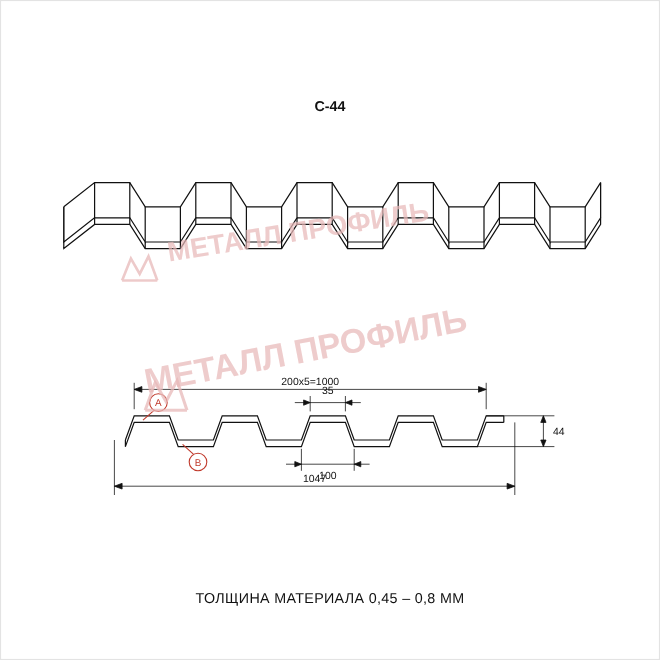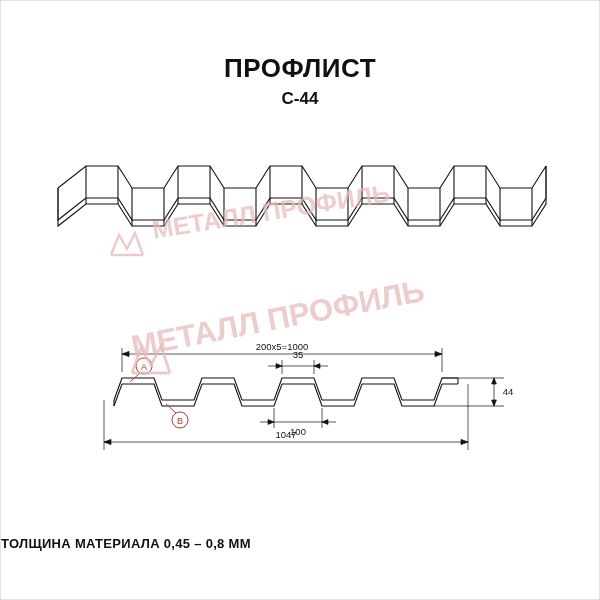--- a/index.html
+++ b/index.html
@@ -31,21 +31,21 @@
     font-weight: bold;
     letter-spacing: 0.5px;
     color: #111111;
   }
   .subtitle {
     position: absolute;
     top: 88px;
     left: 0;
     right: 0;
     text-align: center;
-    font-size: 17px;
+    font-size: 13px;
     font-weight: bold;
     color: #111111;
   }
   .iso-wrap {
     position: absolute;
     top: 145px;
     left: 45px;
     width: 510px;
     height: 120px;
   }
@@ -55,23 +55,23 @@
     left: 95px;
     width: 420px;
     height: 125px;
     margin-top: 12px;
   }
   .footer {
     position: absolute;
     bottom: 48px;
     left: 0;
     right: 0;
-    text-align: left;
+    text-align: center;
     font-size: 13px;
-    font-weight: bold;
+    font-weight: normal;
     letter-spacing: 0.3px;
     color: #111111;
   }
   .wm {
     position: absolute;
     color: #e8b9b9;
     opacity: 0.72;
     font-weight: bold;
     white-space: nowrap;
     pointer-events: none;
@@ -101,21 +101,20 @@
   .dim { fill: none; stroke: #111111; stroke-width: 0.7; }
   .cal { fill: none; stroke: #c0392b; stroke-width: 1; }
   .cal-t { fill: #c0392b; font-size: 9px; font-family: "Liberation Sans", sans-serif; }
   .dt { fill: #111111; font-size: 9.5px; font-family: "Liberation Sans", sans-serif; }
 </style>
 </head>
 <body>
 
 <div class="page">
 
-  <div class="title">ПРОФЛИСТ</div>
   <div class="subtitle">С-44</div>
 
   <div class="iso-wrap">
     <svg width="510" height="120" viewBox="0 0 510 120">
 
       <g class="ln">
 
         <path d="M12 42 L40 20 L72 20 L86 42 L118 42 L132 20 L164 20 L178 42 L210 42 L224 20 L256 20 L270 42 L302 42 L316 20 L348 20 L362 42 L394 42 L408 20 L440 20 L454 42 L486 42 L500 20"></path>
 
         <path d="M12 42 L12 74 L40 52 L40 20"></path>

